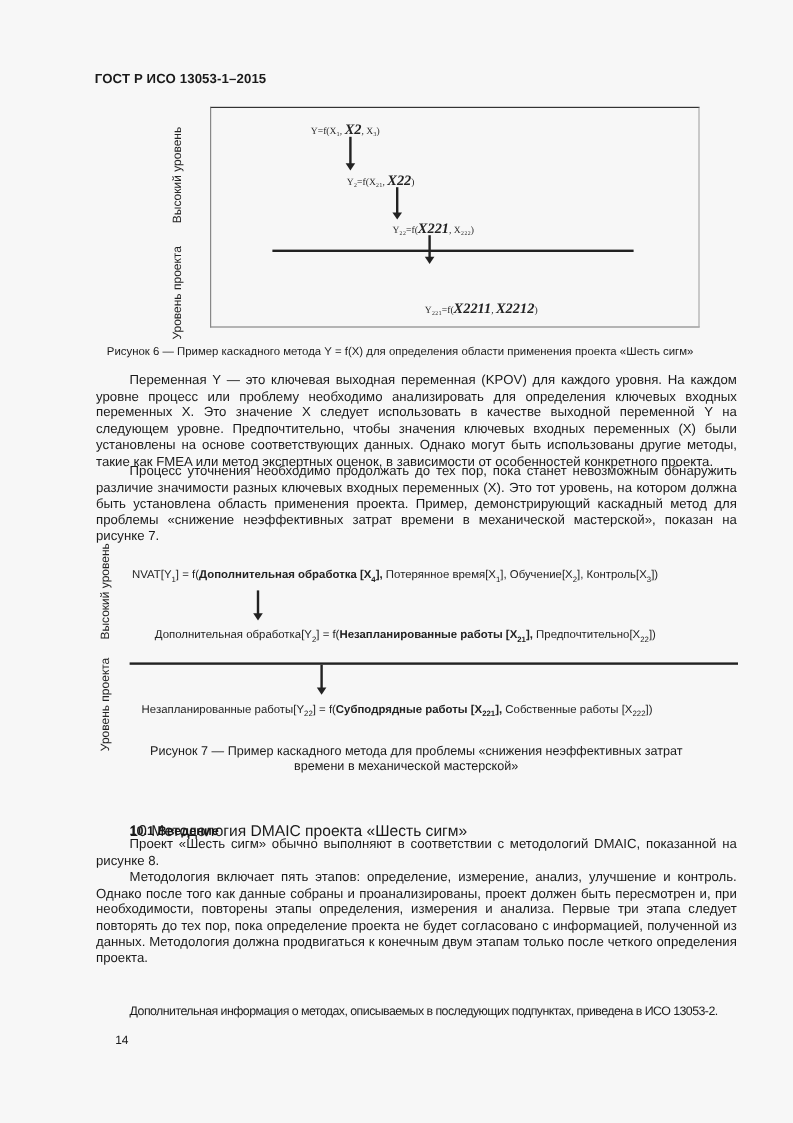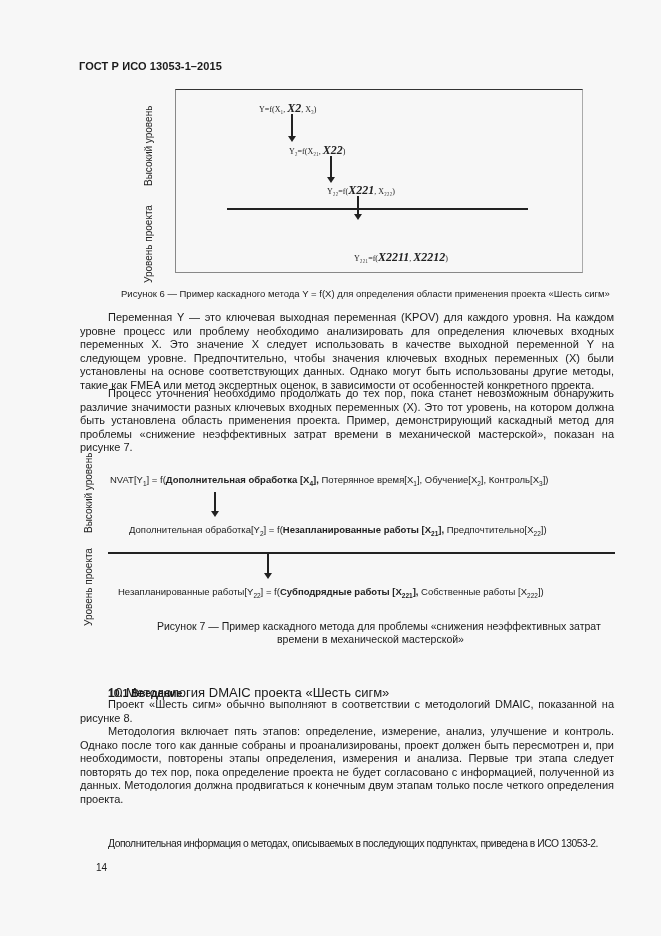--- a/index.html
+++ b/index.html
@@ -7,21 +7,21 @@
   body { position: relative; font-family: "Liberation Sans", sans-serif; color: #1a1a1a; overflow: hidden; }
   .page { position: absolute; left: 0; top: 0; width: 558px; height: 936px; background: #f7f7f7; }
   .header { position: absolute; left: 79px; top: 60px; font-size: 11px; font-weight: bold; letter-spacing: 0.1px; }
   .vlabel { position: absolute; font-size: 10px; color: #222; transform: rotate(-90deg); transform-origin: left top; white-space: nowrap; }
   .fig6-box { position: absolute; left: 175px; top: 89px; width: 408px; height: 184px; border-top: 1px solid #333; border-left: 1px solid #888; border-right: 1px solid #aaa; border-bottom: 1px solid #888; }
   .formula-sm { position: absolute; font-family: "Liberation Serif", serif; font-size: 8px; color: #222; white-space: nowrap; }
   .formula-sm b { font-size: 12px; font-style: italic; font-weight: bold; }
   .arrow-v { position: absolute; width: 2px; background: #222; }
   .arrow-v::after { content: ""; position: absolute; left: -3px; bottom: -5px; border-left: 4px solid transparent; border-right: 4px solid transparent; border-top: 6px solid #222; }
   .hline { position: absolute; height: 2px; background: #222; }
-  .caption { position: absolute; font-size: 9.5px; color: #1a1a1a; white-space: nowrap; margin-left: 32px; }
+  .caption { position: absolute; font-size: 9.5px; color: #1a1a1a; white-space: nowrap; }
   .para { position: absolute; left: 80px; width: 534px; font-size: 11px; line-height: 13.5px; text-align: justify; color: #1a1a1a; }
   .para .ind { display: inline-block; width: 28px; }
   .fig7-line { position: absolute; font-size: 9.5px; white-space: nowrap; color: #222; }
   .fig7-line b { font-weight: bold; }
   .fig7-line sub { font-size: 6.5px; }
   .h2 { position: absolute; left: 108px; top: 657px; font-size: 13px; font-weight: normal; margin-top: 28px; }
   .h3 { position: absolute; left: 108px; top: 687px; font-size: 10.5px; font-weight: bold; }
   .footer-num { position: absolute; left: 96px; top: 862px; font-size: 10px; }
   .small-para { position: absolute; left: 108px; top: 838px; font-size: 10.3px; letter-spacing: -0.45px; white-space: nowrap; }
 </style>

